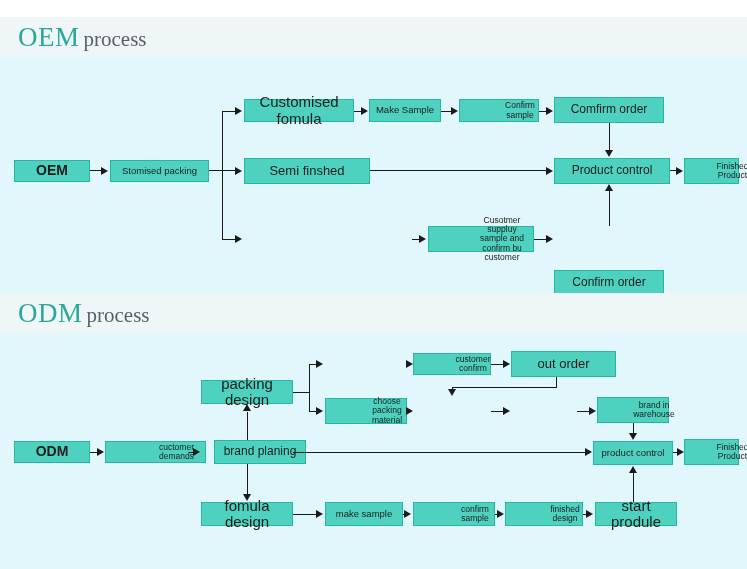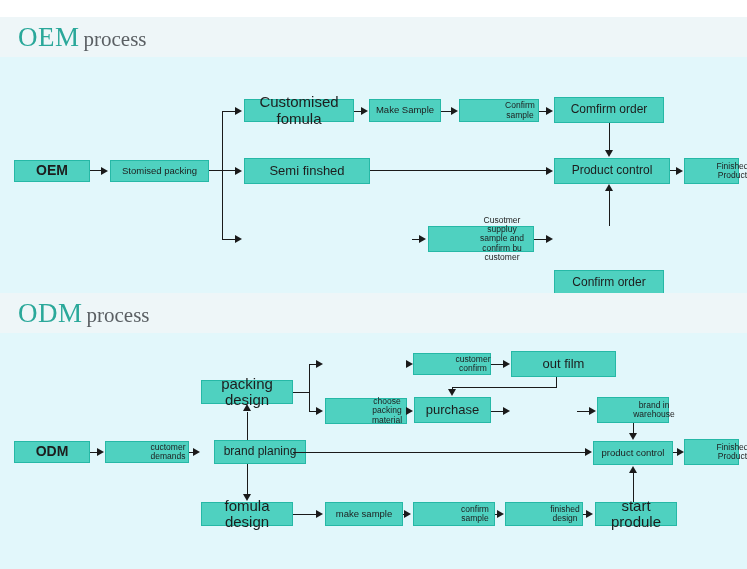--- a/index.html
+++ b/index.html
@@ -144,30 +144,29 @@
 
 <div class="section-header" style="top:293px;">
   <div class="header-title">
     <span class="big">ODM</span><span class="small">process</span>
   </div>
 </div>
 
 <div class="panel panel-odm">
 
   <div class="node t14 bold" style="left:14px;top:108px;width:76px;height:22px;">ODM</div>
-  <div class="node t9" style="left:105px;top:108px;width:84px;height:22px;">cuctomer demands</div>
+  <div class="node t9" style="left:105px;top:108px;width:101px;height:22px;">cuctomer demands</div>
   <div class="node t12" style="left:214px;top:107px;width:92px;height:24px;">brand planing</div>
 
   <div class="node t11" style="left:201px;top:47px;width:92px;height:24px;">packing design</div>
 
   <div class="node t9" style="left:413px;top:20px;width:78px;height:22px;">customer confirm</div>
-  <div class="node t13" style="left:511px;top:18px;width:105px;height:26px;">out film</div>
+  <div class="node t13" style="left:511px;top:18px;width:105px;height:26px;">out order</div>
 
   <div class="node t9" style="left:325px;top:65px;width:82px;height:26px;">choose packing material</div>
-  <div class="node t13" style="left:414px;top:64px;width:77px;height:26px;">purchase</div>
   <div class="node t9" style="left:597px;top:64px;width:72px;height:26px;">brand in warehouse</div>
 
   <div class="node t10" style="left:593px;top:108px;width:80px;height:24px;">product control</div>
   <div class="node t9" style="left:684px;top:106px;width:55px;height:26px;">Finished Product</div>
 
   <div class="node t11" style="left:201px;top:169px;width:92px;height:24px;">fomula design</div>
   <div class="node t10" style="left:325px;top:169px;width:78px;height:24px;">make sample</div>
   <div class="node t9" style="left:413px;top:169px;width:82px;height:24px;">confirm sample</div>
   <div class="node t9" style="left:505px;top:169px;width:78px;height:24px;">finished  design</div>
   <div class="node t11" style="left:595px;top:169px;width:82px;height:24px;">start produle</div>

